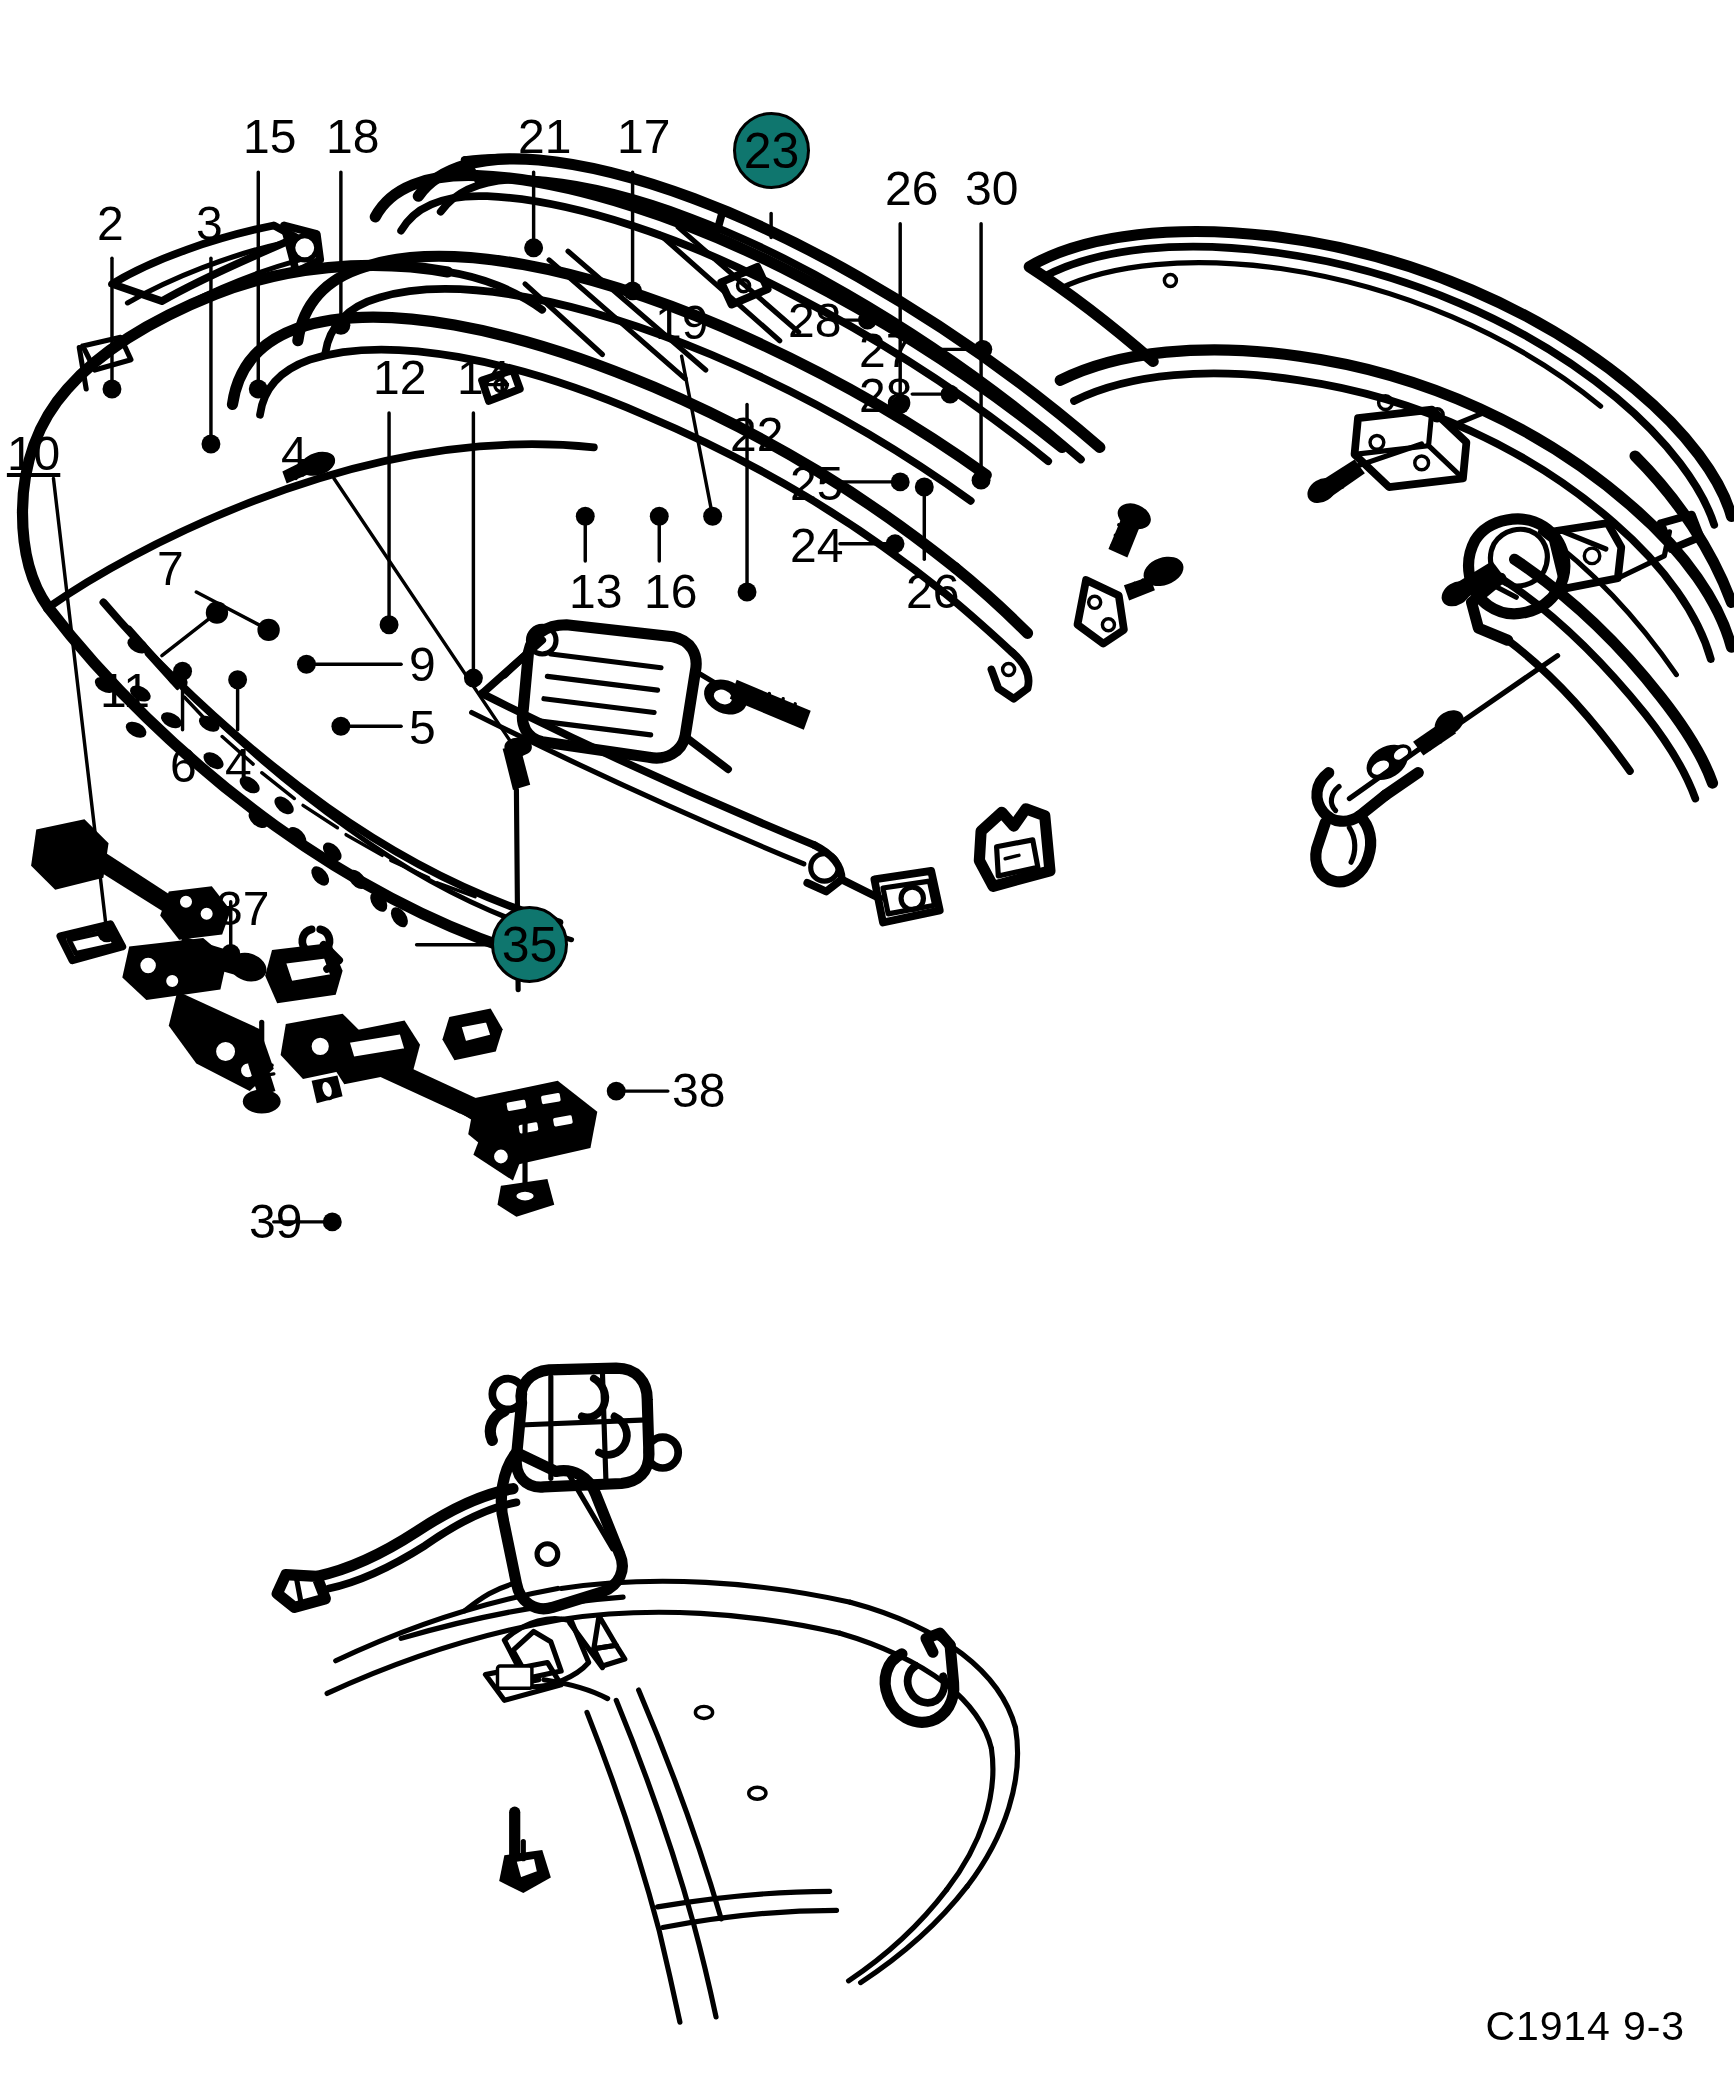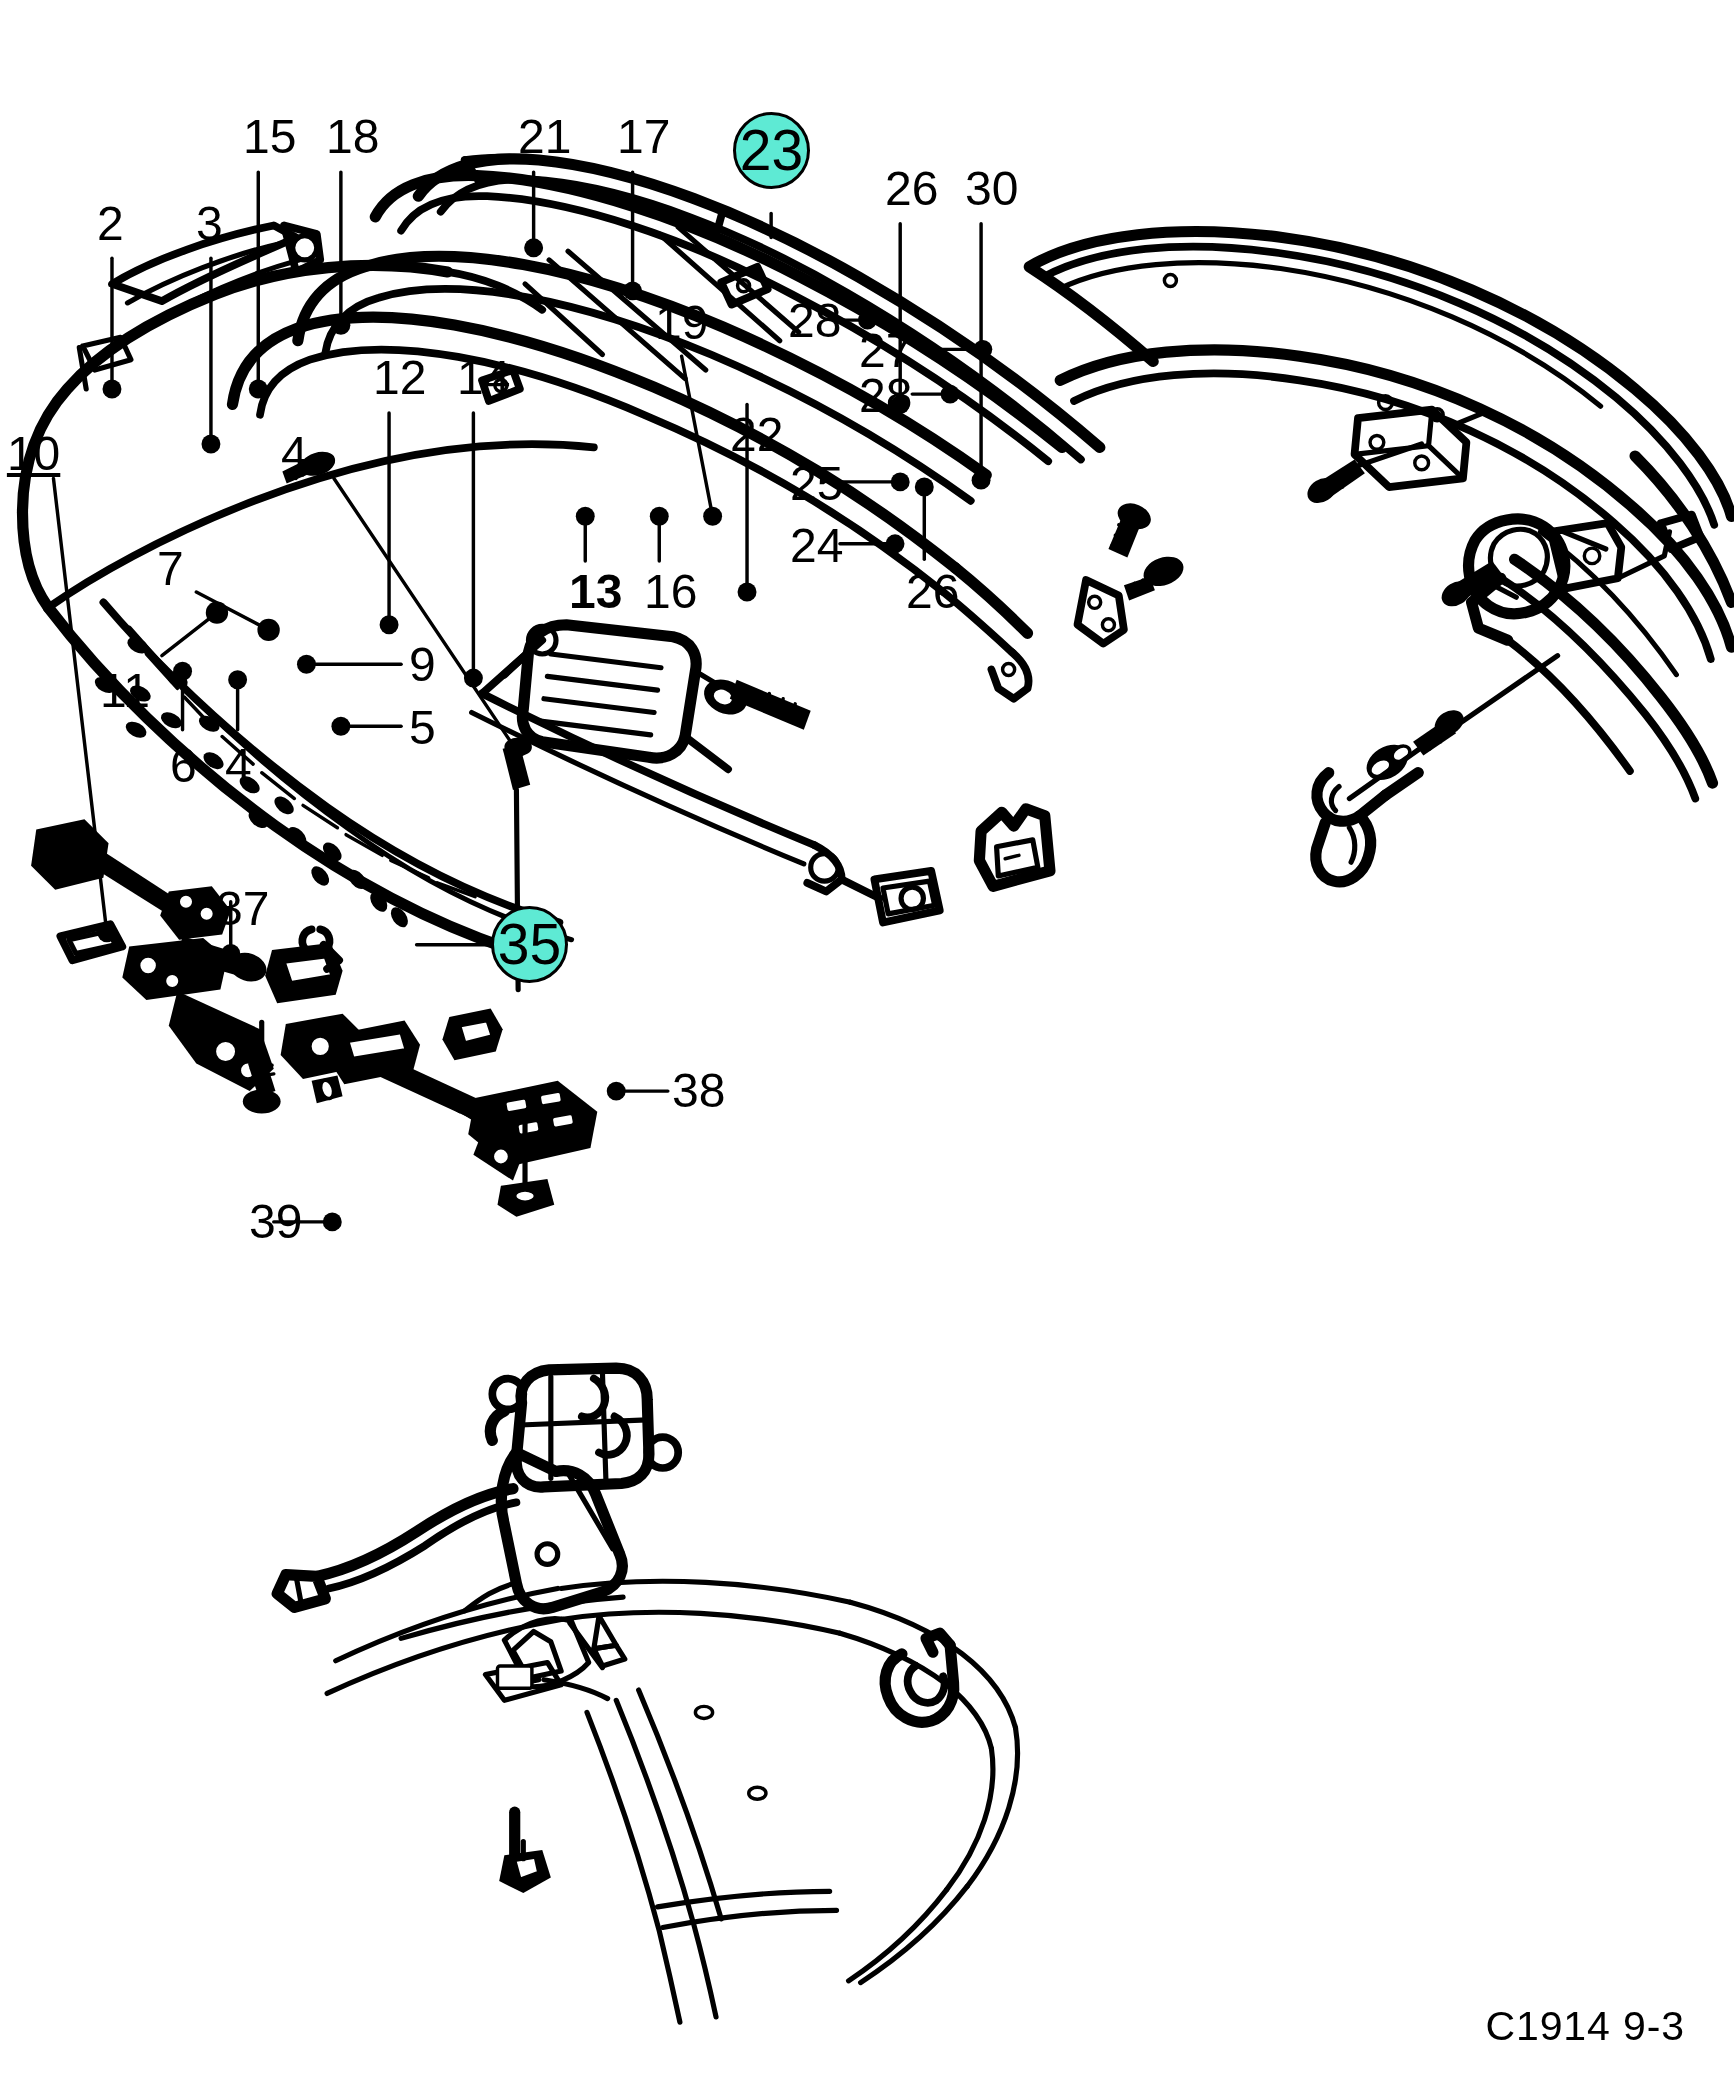--- a/index.html
+++ b/index.html
@@ -21,23 +21,23 @@
     line-height:1;
     color:#000;
     white-space:nowrap;
     user-select:none;
   }
   .lbl.circ{
     width:77px;height:77px;
     border:3.4px solid #000;
     border-radius:50%;
     display:flex;align-items:center;justify-content:center;
-    font-size:57px;
+    font-size:50px;
     box-sizing:border-box;
-    background:#5eead4;
+    background:#0f766e;
   }
   #footer{
     position:absolute;
     right:50px;bottom:41px;
     font-size:41px;
     letter-spacing:0.9px;
   }
 </style>
 </head>
 <body>
@@ -610,21 +610,21 @@
   <div class="lbl" style="left:373px;top:354px;">12</div>
   <div class="lbl" style="left:457px;top:354px;">14</div>
   <div class="lbl" style="left:655px;top:299px;">19</div>
   <div class="lbl" style="left:730px;top:411px;">22</div>
   <div class="lbl" style="left:788px;top:297px;">28</div>
   <div class="lbl" style="left:859px;top:327px;">27</div>
   <div class="lbl" style="left:859px;top:372px;">28</div>
   <div class="lbl" style="left:790px;top:460px;">25</div>
   <div class="lbl" style="left:790px;top:522px;">24</div>
   <div class="lbl" style="left:906px;top:568px;">26</div>
-  <div class="lbl" style="left:569px;top:568px;font-weight:bold;">13</div>
+  <div class="lbl" style="left:569px;top:568px;">13</div>
   <div class="lbl" style="left:644px;top:568px;">16</div>
   <div class="lbl" style="left:157px;top:545px;">7</div>
   <div class="lbl" style="left:100px;top:667px;">11</div>
   <div class="lbl" style="left:409px;top:641px;">9</div>
   <div class="lbl" style="left:409px;top:704px;">5</div>
   <div class="lbl" style="left:170px;top:742px;">6</div>
   <div class="lbl" style="left:225px;top:742px;">4</div>
   <div class="lbl" style="left:216px;top:860px;margin-top:25px;">37</div>
   <div class="lbl circ" style="left:491px;top:906px;">35</div>
   <div class="lbl" style="left:672px;top:1067px;">38</div>

